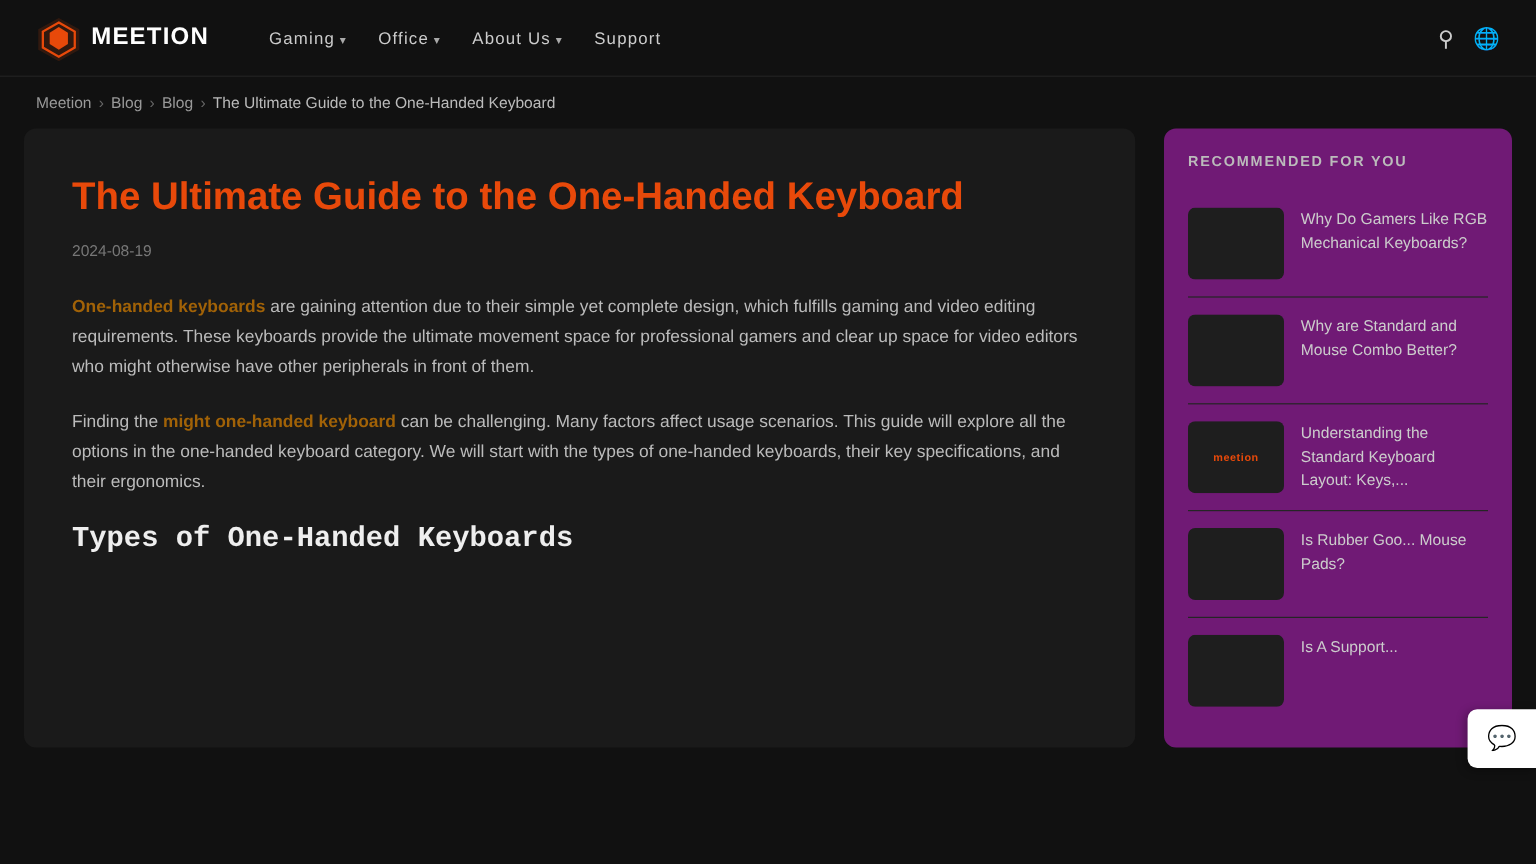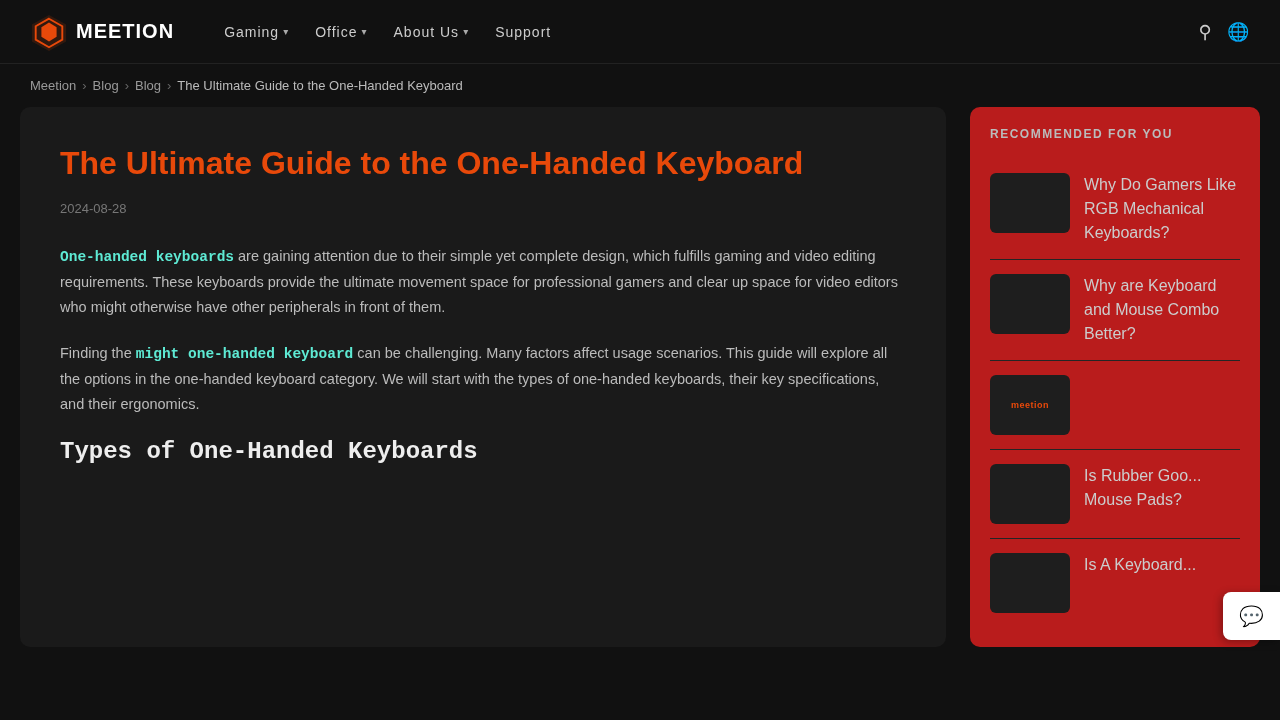--- a/index.html
+++ b/index.html
@@ -40,21 +40,21 @@
       align-items: center;
       gap: 6px;
       flex: 1;
     }
     .nav-item {
       color: #ccc;
       font-size: 14px;
       padding: 8px 10px;
       cursor: pointer;
       display: flex;
-      align-items: center;
+      align-items: flex-end;
       gap: 4px;
       letter-spacing: 1px;
     }
     .nav-chevron {
       font-size: 10px;
       color: #aaa;
     }
     .nav-right {
       display: flex;
       align-items: center;
@@ -114,39 +114,38 @@
       font-size: 13px;
       margin-bottom: 28px;
     }
     .article-body p {
       color: #bbb;
       line-height: 1.75;
       margin-bottom: 20px;
       font-size: 14.5px;
     }
     .article-body p strong {
-      color: #5eead4;
-      font-weight: bold;
-      font-family: Liberation Mono, monospace;
+      color: #a16207;
+      font-weight: bold;
     }
     .article-section-title {
       color: #eee;
       font-size: 24px;
       font-weight: bold;
       margin: 10px 0 20px 0;
       font-family: Liberation Mono, monospace;
     }
 
     
     .sidebar {
       width: 290px;
       flex-shrink: 0;
     }
     .sidebar-section {
-      background: #b91c1c;
+      background: #701a75;
       border-radius: 10px;
       padding: 20px;
     }
     .sidebar-section-title {
       color: #bbb;
       font-size: 12px;
       font-weight: bold;
       letter-spacing: 1.5px;
       margin-bottom: 18px;
     }
@@ -171,21 +170,21 @@
     .rec-thumb-inner {
       width: 100%;
       height: 100%;
       background: #1e1e1e;
       display: flex;
       align-items: center;
       justify-content: center;
     }
     .rec-title {
       color: #ccc;
-      font-size: 16px;
+      font-size: 13px;
       line-height: 1.5;
     }
 
     
     .chat-widget {
       position: fixed;
       bottom: 80px;
       right: 0;
       background: #fff;
       border-radius: 8px 0 0 8px;
@@ -252,21 +251,21 @@
   <span class="breadcrumb-sep">›</span>
   <a>Blog</a>
   <span class="breadcrumb-sep">›</span>
   <span class="breadcrumb-current">The Ultimate Guide to the One-Handed Keyboard</span>
 </nav>
 
 <div class="main-layout">
 
   <article class="article-card">
     <h1 class="article-title">The Ultimate Guide to the One-Handed Keyboard</h1>
-    <div class="article-date">2024-08-28</div>
+    <div class="article-date">2024-08-19</div>
     <div class="article-body">
       <p>
         <strong>One-handed keyboards</strong><span> are gaining attention due to their simple yet complete design, which fulfills gaming and video editing requirements. These keyboards provide the ultimate movement space for professional gamers and clear up space for video editors who might otherwise have other peripherals in front of them.</span>
       </p>
       <p>
         <span>Finding the </span><strong>might one-handed keyboard</strong><span> can be challenging. Many factors affect usage scenarios. This guide will explore all the options in the one-handed keyboard category. We will start with the types of one-handed keyboards, their key specifications, and their ergonomics.</span>
       </p>
       <h2 class="article-section-title">Types of One-Handed Keyboards</h2>
     </div>
   </article>
@@ -279,43 +278,44 @@
         <div class="rec-thumb">
           <div class="rec-thumb-inner"></div>
         </div>
         <span class="rec-title">Why Do Gamers Like RGB Mechanical Keyboards?</span>
       </div>
 
       <div class="rec-item">
         <div class="rec-thumb">
           <div class="rec-thumb-inner"></div>
         </div>
-        <span class="rec-title">Why are Keyboard and Mouse Combo Better?</span>
+        <span class="rec-title">Why are Standard and Mouse Combo Better?</span>
       </div>
 
       <div class="rec-item">
         <div class="rec-thumb">
           <div class="rec-thumb-inner">
             <span class="thumb-brand">meetion</span>
           </div>
         </div>
+        <span class="rec-title">Understanding the Standard Keyboard Layout: Keys,...</span>
       </div>
 
       <div class="rec-item">
         <div class="rec-thumb">
           <div class="rec-thumb-inner"></div>
         </div>
         <span class="rec-title">Is Rubber Goo... Mouse Pads?</span>
       </div>
 
       <div class="rec-item">
         <div class="rec-thumb">
           <div class="rec-thumb-inner"></div>
         </div>
-        <span class="rec-title">Is A Keyboard...</span>
+        <span class="rec-title">Is A Support...</span>
       </div>
 
     </div>
   </aside>
 
 </div>
 
 <div class="chat-widget">
   <span class="chat-icon">💬</span>
 </div>

